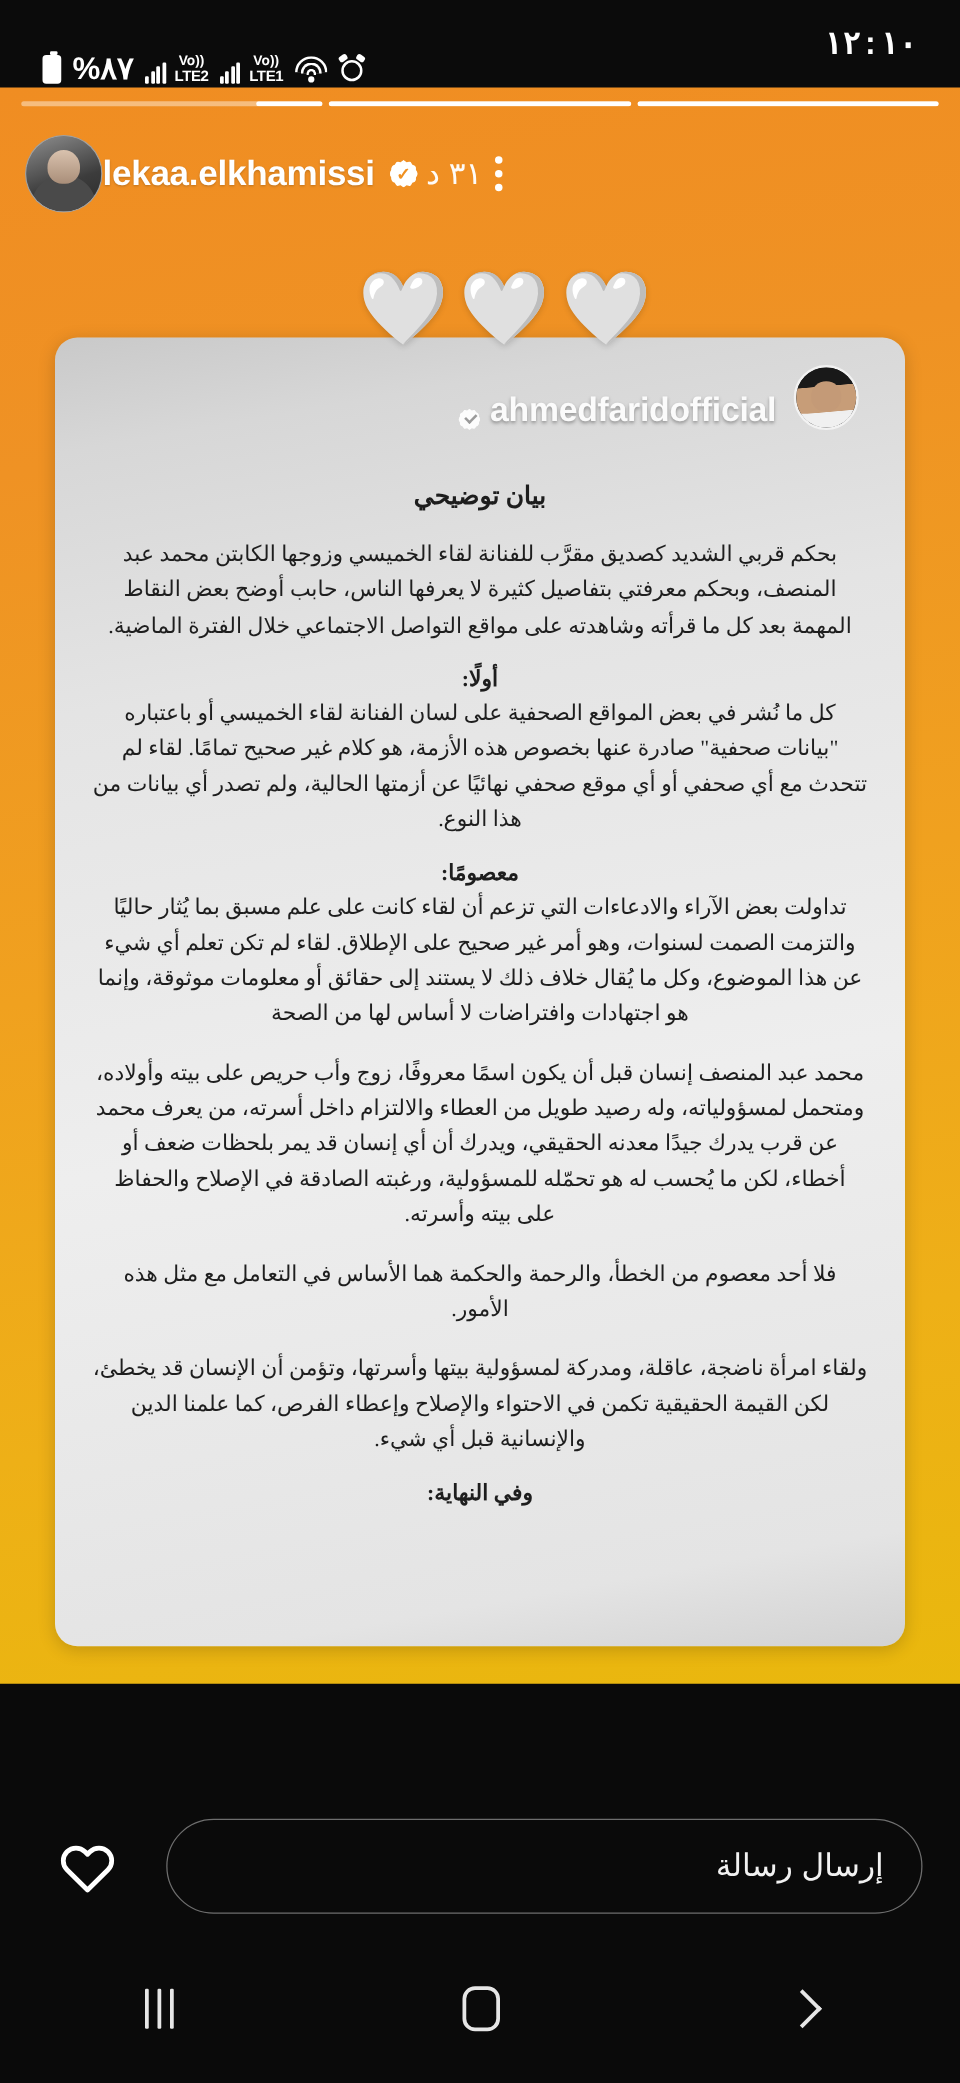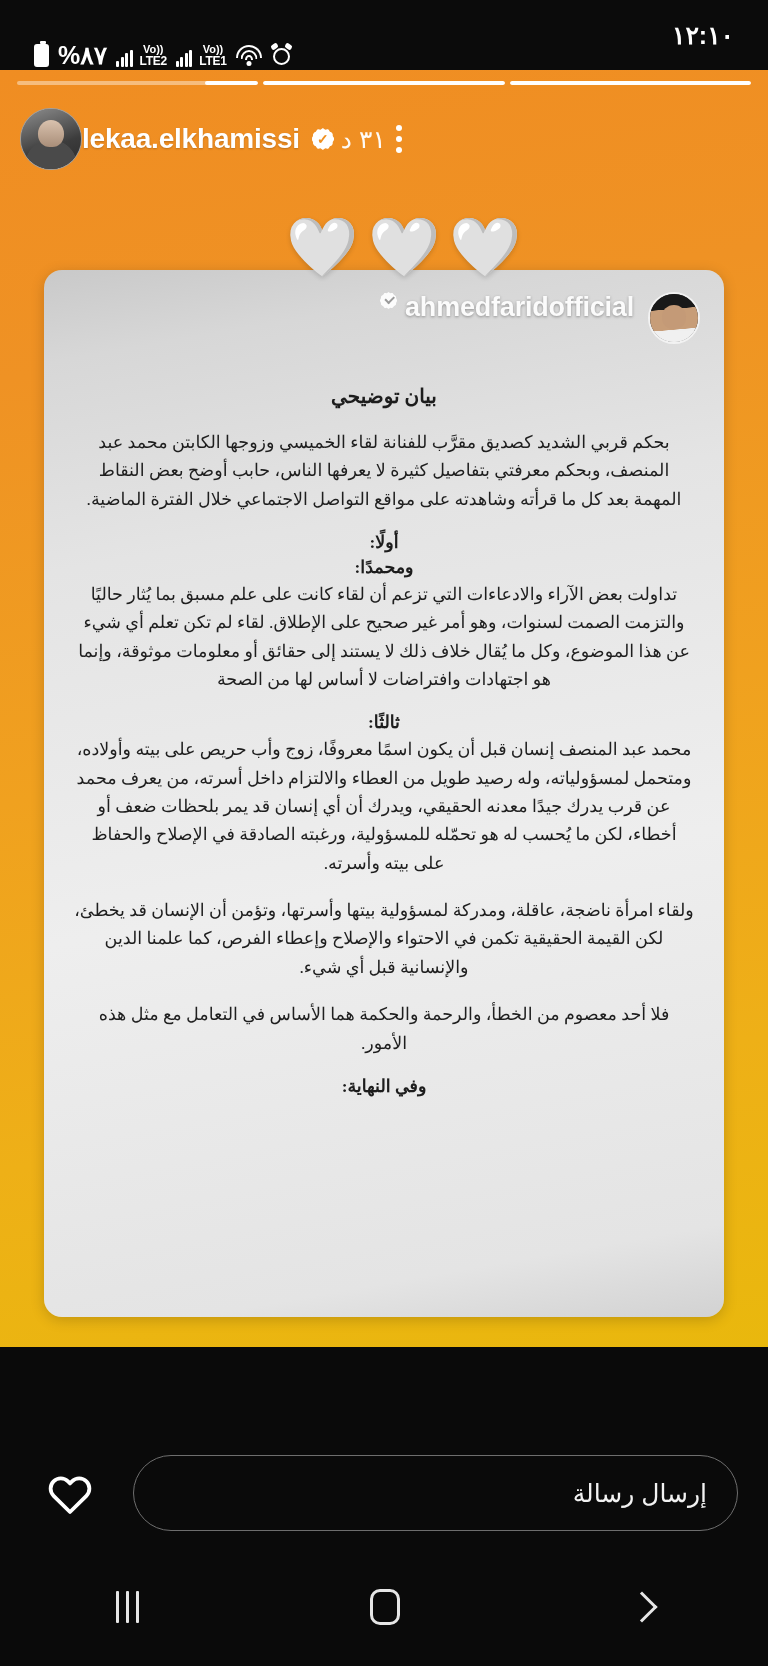--- a/index.html
+++ b/index.html
@@ -48,21 +48,21 @@
   .wifi-ic span.c { width:8px; height:5px; top:10px; }
   .wifi-ic .dot { position:absolute; bottom:0; left:50%; transform:translateX(-50%);
     width:5px; height:5px; background:#fff; border-radius:50%; border:none; }
   .alarm-ic { position:relative; width:21px; height:22px; }
   .alarm-ic .body { position:absolute; top:4px; left:2px; width:17px; height:17px;
     border:2.5px solid #fff; border-radius:50%; }
   .alarm-ic .e1, .alarm-ic .e2 { position:absolute; top:0; width:7px; height:5px;
     background:#fff; border-radius:2px; }
   .alarm-ic .e1 { left:0; transform:rotate(-35deg); }
   .alarm-ic .e2 { right:0; transform:rotate(35deg); }
-  .sb-time { font-size:25px; font-weight:600; direction:rtl; }
+  .sb-time { font-size:25px; font-weight:600; direction:rtl;font-family:Liberation Mono, monospace; }
 
   
   .story {
     position:relative; height:1277px;
     background:linear-gradient(170deg,#f08d22 0%,#ef9224 22%,#f0a11f 52%,#eeb017 78%,#e9b80d 100%);
     overflow:hidden;
   }
   .progress {
     position:absolute; top:11px; left:17px; right:17px;
     display:flex; gap:5px; z-index:6;
@@ -117,21 +117,21 @@
     text-shadow:0 2px 5px rgba(0,0,0,0.16); }
 
   
   .card {
     position:absolute; top:200px; left:44px; right:44px; bottom:30px;
     background:linear-gradient(170deg,#c9c9c9 0%,#d7d7d7 8%,#e4e4e4 26%,#eeeeee 58%,#e4e4e4 92%,#d2d2d2 100%);
     border-radius:18px;
     box-shadow:0 3px 14px rgba(0,0,0,0.18);
     overflow:hidden;
   }
-  .card-head { display:flex; align-items:flex-start; padding:22px 24px 6px 24px; }
+  .card-head { display:flex; align-items:flex-end; padding:22px 37px 6px 24px; }
   .card-avatar {
     width:52px; height:52px; border-radius:50%; flex:none; position:relative;
     overflow:hidden; background:#1b1b1b; border:2px solid #f2f2f2;
   }
   .av-ahmed { position:absolute; inset:0;
     background:linear-gradient(175deg,#191919 0 32%,#c79d78 33% 72%,#efefef 73%); }
   .av-ahmed::before {
     content:""; position:absolute; left:24%; top:22%; width:52%; height:50%;
     border-radius:48% 48% 44% 44%; background:#c49a77;
   }
@@ -283,26 +283,26 @@
             <div class="av-ahmed"></div>
           </div>
         <div class="card-user">ahmedfaridofficial</div>
         <div class="card-verified"></div>
       </div>
       <div class="card-body">
         <div class="doc-title">بيان توضيحي</div>
         <div id="statement-blocks">
             <div class="doc-p">بحكم قربي الشديد كصديق مقرَّب للفنانة لقاء الخميسي وزوجها الكابتن محمد عبد المنصف، وبحكم معرفتي بتفاصيل كثيرة لا يعرفها الناس، حابب أوضح بعض النقاط المهمة بعد كل ما قرأته وشاهدته على مواقع التواصل الاجتماعي خلال الفترة الماضية.</div>
             <div class="doc-h">أولًا:</div>
-            <div class="doc-h">ومحمدًا:</div>
+            <div class="doc-p">كل ما نُشر في بعض المواقع الصحفية على لسان الفنانة لقاء الخميسي أو باعتباره "بيانات صحفية" صادرة عنها بخصوص هذه الأزمة، هو كلام غير صحيح تمامًا. لقاء لم تتحدث مع أي صحفي أو أي موقع صحفي نهائيًا عن أزمتها الحالية، ولم تصدر أي بيانات من هذا النوع.</div>
+            <div class="doc-h">معصومًا:</div>
             <div class="doc-p">تداولت بعض الآراء والادعاءات التي تزعم أن لقاء كانت على علم مسبق بما يُثار حاليًا والتزمت الصمت لسنوات، وهو أمر غير صحيح على الإطلاق. لقاء لم تكن تعلم أي شيء عن هذا الموضوع، وكل ما يُقال خلاف ذلك لا يستند إلى حقائق أو معلومات موثوقة، وإنما هو اجتهادات وافتراضات لا أساس لها من الصحة</div>
-            <div class="doc-h">ثالثًا:</div>
             <div class="doc-p">محمد عبد المنصف إنسان قبل أن يكون اسمًا معروفًا، زوج وأب حريص على بيته وأولاده، ومتحمل لمسؤولياته، وله رصيد طويل من العطاء والالتزام داخل أسرته، من يعرف محمد عن قرب يدرك جيدًا معدنه الحقيقي، ويدرك أن أي إنسان قد يمر بلحظات ضعف أو أخطاء، لكن ما يُحسب له هو تحمّله للمسؤولية، ورغبته الصادقة في الإصلاح والحفاظ على بيته وأسرته.</div>
+            <div class="doc-p">فلا أحد معصوم من الخطأ، والرحمة والحكمة هما الأساس في التعامل مع مثل هذه الأمور.</div>
             <div class="doc-p">ولقاء امرأة ناضجة، عاقلة، ومدركة لمسؤولية بيتها وأسرتها، وتؤمن أن الإنسان قد يخطئ، لكن القيمة الحقيقية تكمن في الاحتواء والإصلاح وإعطاء الفرص، كما علمنا الدين والإنسانية قبل أي شيء.</div>
-            <div class="doc-p">فلا أحد معصوم من الخطأ، والرحمة والحكمة هما الأساس في التعامل مع مثل هذه الأمور.</div>
             <div class="doc-h">وفي النهاية:</div>
           </div>
       </div>
     </div>
   </div>
 
   <div class="replybar">
     <div class="reply-input">
       <span class="reply-placeholder">إرسال رسالة</span>
     </div>

